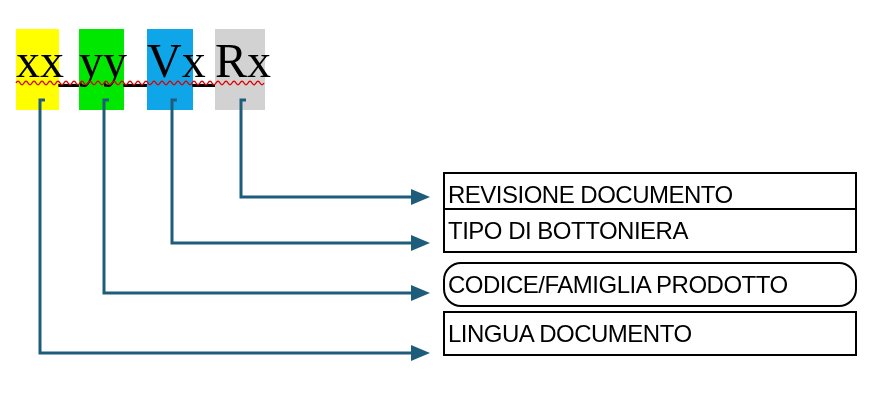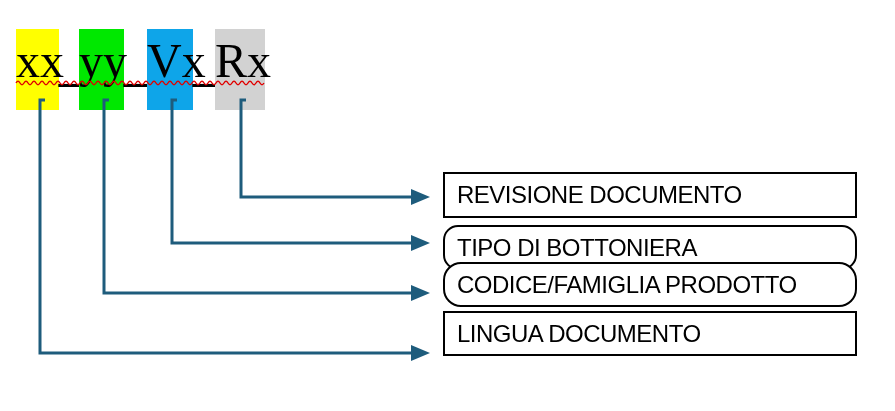--- a/index.html
+++ b/index.html
@@ -73,28 +73,28 @@
   
   .label-box {
     position: absolute;
     left: 443px;
     width: 414px;
     height: 45px;
     border: 2px solid #000000;
     background: #ffffff;
     display: flex;
     align-items: center;
-    padding-left: 12px;
+    padding-left: 3px;
     font-size: 24px;
     letter-spacing: -0.5px;
     color: #000000;
     white-space: nowrap;
   }
   .box-0 { top: 172px; height: 46px; }
-  .box-1 { top: 225px; border-radius: 15px; }
+  .box-1 { top: 208px; }
   .box-2 { top: 262px; border-radius: 18px; }
   .box-3 { top: 311px; }
 </style>
 </head>
 <body>
 
 <div class="canvas">
 
   <div class="pattern-line">
     <span class="seg s0" style="background: rgb(255, 255, 0);">xx</span>

